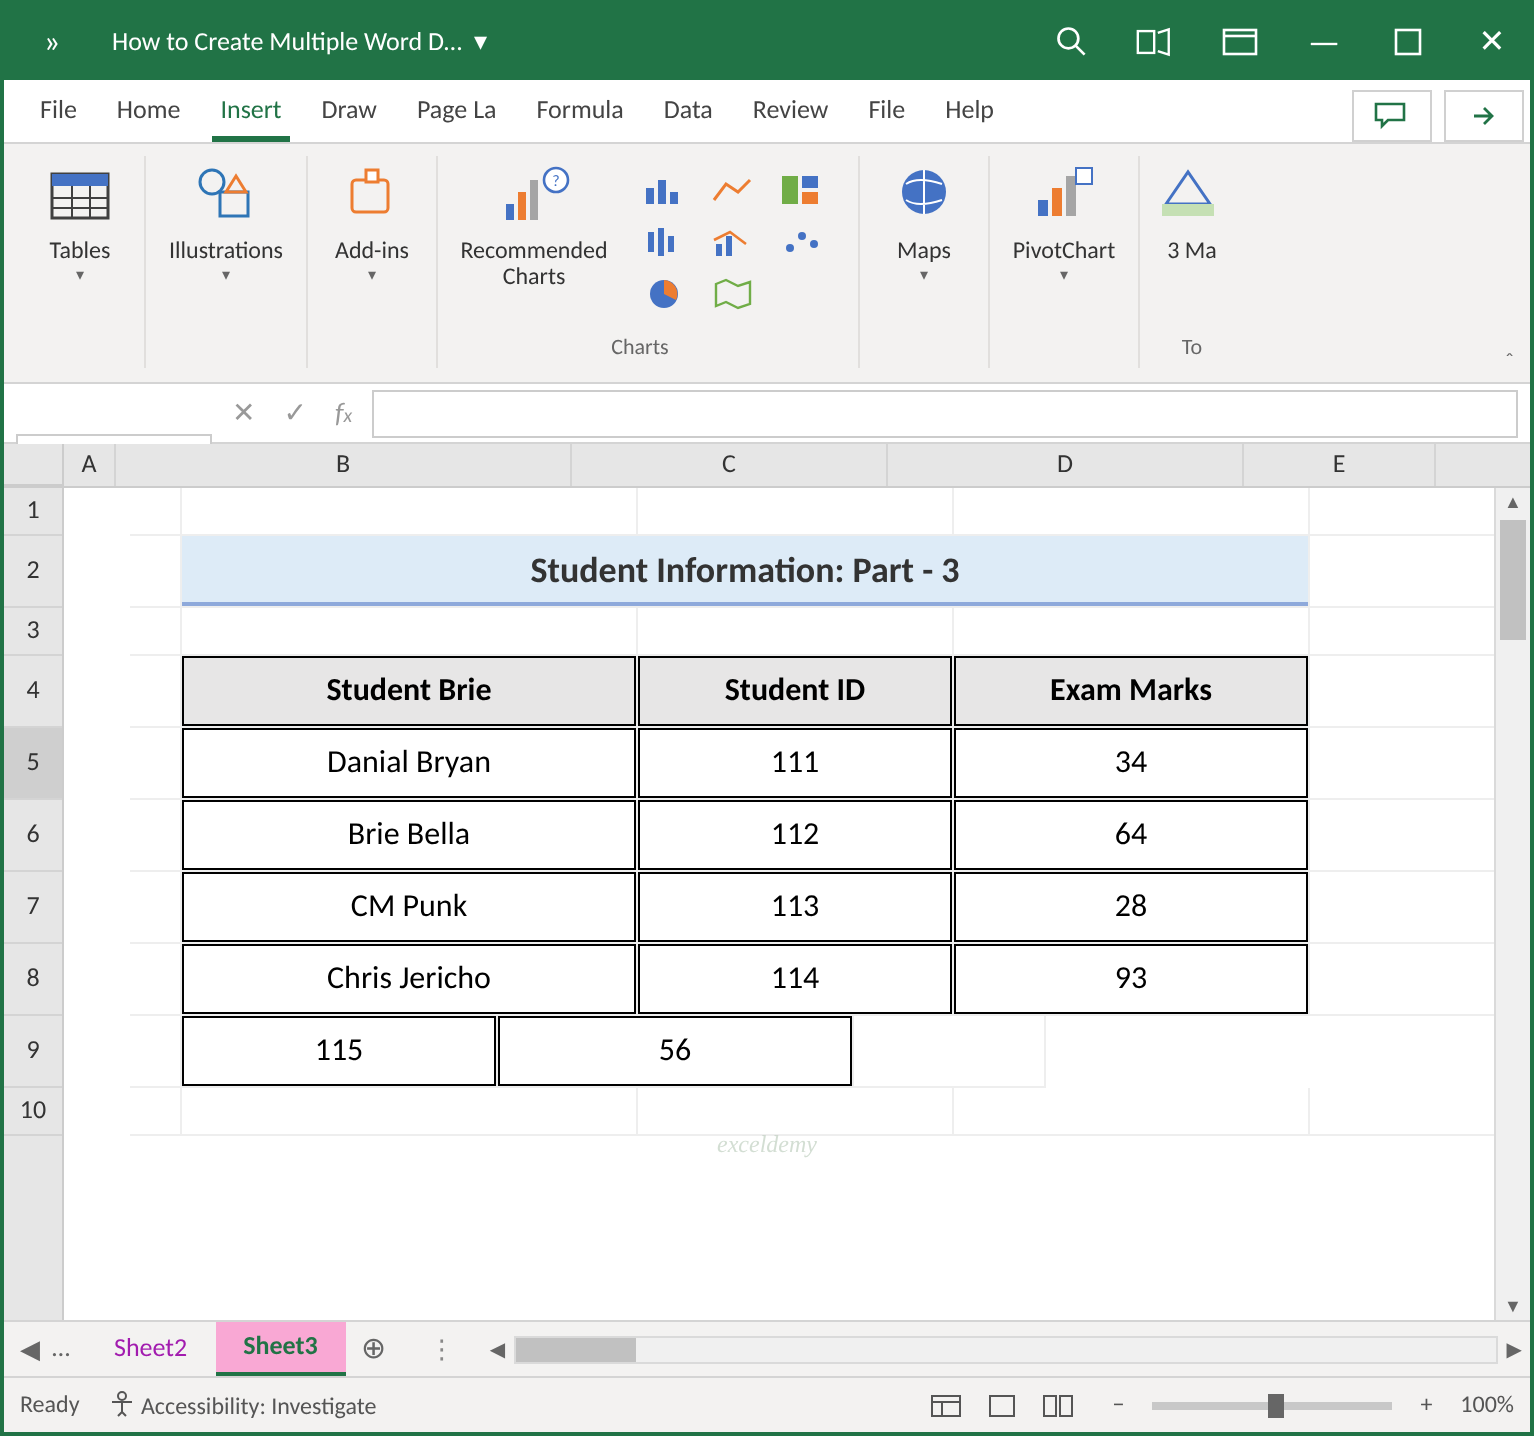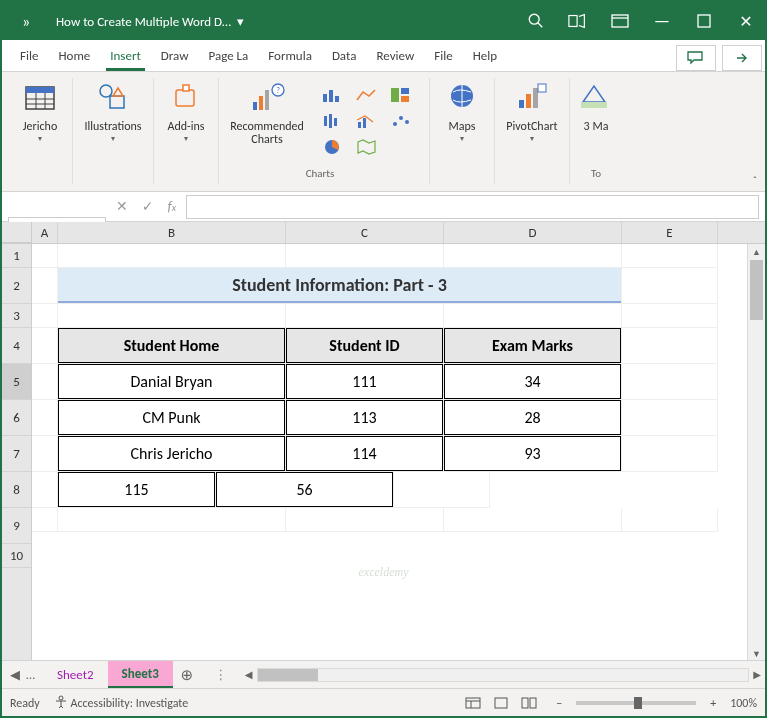--- a/index.html
+++ b/index.html
@@ -44,21 +44,21 @@
 
   
   .gridwrap { flex:1; display:flex; flex-direction:column; background:#fff; overflow:hidden; position:relative; }
   .colhdrs { display:flex; height:22px; background:#e6e6e6; border-bottom:1px solid #ccc; font-size:13px; color:#333; }
   .rowarea { flex:1; display:flex; overflow:hidden; }
   .rowhdrs { width:30px; background:#e6e6e6; border-right:1px solid #ccc; }
   .rh { height:36px; border-bottom:1px solid #d4d4d4; display:flex; align-items:center; justify-content:center; font-size:13px; color:#333; }
   .rh.sel { background:#cfcfcf; }
   .ch { border-right:1px solid #d4d4d4; display:flex; align-items:center; justify-content:center; }
   .selectall { width:30px; background:#e6e6e6; border-right:1px solid #ccc; border-bottom:1px solid #ccc; }
-  .cells { flex:1; position:relative; }
+  .cells { flex:1; position:relative;margin-left:33px; }
   .cellrow { height:36px; display:flex; }
   .cell { border-right:1px solid #eee; border-bottom:1px solid #eee; }
 
   .title-banner { background:#ddebf7; border-bottom:2px solid #8ea9db; text-align:center; font-family:Calibri,Arial,sans-serif; font-size:18px; font-weight:bold; color:#333; display:flex; align-items:center; justify-content:center; height:100%; width:100%; }
   
   .databox { font-family:Calibri,Arial,sans-serif; text-align:center; display:flex; align-items:center; justify-content:center; font-size:16px; height:100%; width:100%; }
   .hd { background:#e7e6e6; font-weight:bold; border:1px solid #000; }
   .bd { border:1px solid #000; }
 
   .vscroll { position:absolute; right:0; top:22px; bottom:0; width:18px; background:#f0f0f0; border-left:1px solid #dadada; }
@@ -154,21 +154,21 @@
       <div class="rgroup-items">
         <div class="rbtn-big">
           <div class="icn"><svg width="34" height="34" viewBox="0 0 34 34">
                 <rect x="3" y="5" width="28" height="22" fill="none" stroke="#404040" stroke-width="1.5"></rect>
                 <rect x="3" y="5" width="28" height="6" fill="#4472c4"></rect>
                 <line x1="3" y1="17" x2="31" y2="17" stroke="#404040"></line>
                 <line x1="3" y1="22" x2="31" y2="22" stroke="#404040"></line>
                 <line x1="13" y1="11" x2="13" y2="27" stroke="#404040"></line>
                 <line x1="22" y1="11" x2="22" y2="27" stroke="#404040"></line>
               </svg></div>
-          <div class="lbl">Jericho</div>
+          <div class="lbl">Tables</div>
           <div class="drp">▾</div>
         </div>
       </div>
       <div class="rgroup-label"></div>
     </div>
     <div class="rgroup">
       <div class="rgroup-items">
         <div class="rbtn-big" style="width:68px;">
           <div class="icn"><svg width="34" height="30" viewBox="0 0 34 30">
                 <circle cx="10" cy="9" r="6" fill="none" stroke="#2e75b6" stroke-width="1.5"></circle>
@@ -368,21 +368,21 @@
           <div class="cell" style="width:26px"></div>
             <div class="cell" style="width:228px"></div>
             <div class="cell" style="width:158px"></div>
             <div class="cell" style="width:178px"></div>
             <div class="cell" style="width:96px"></div>
         </div>
 
         <div class="cellrow">
           <div class="cell" style="width:26px"></div>
           <div class="cell" style="width:228px;padding:0;">
-              <div class="databox hd">Student Home</div>
+              <div class="databox hd">Student Brie</div>
             </div>
           <div class="cell" style="width:158px;padding:0;">
               <div class="databox hd">Student ID</div>
             </div>
           <div class="cell" style="width:178px;padding:0;">
               <div class="databox hd">Exam Marks</div>
             </div>
           <div class="cell" style="width:96px"></div>
         </div>
 
@@ -395,20 +395,33 @@
               <div class="databox bd">111</div>
             </div>
           <div class="cell" style="width:178px;padding:0;">
               <div class="databox bd">34</div>
             </div>
           <div class="cell" style="width:96px;position:relative;">
               <div style="position:absolute;left:-178px;top:0;width:178px;height:36px;pointer-events:none;"></div>
             </div>
         </div>
 
+        <div class="cellrow">
+          <div class="cell" style="width:26px"></div>
+          <div class="cell" style="width:228px;padding:0;">
+              <div class="databox bd">Brie Bella</div>
+            </div>
+          <div class="cell" style="width:158px;padding:0;">
+              <div class="databox bd">112</div>
+            </div>
+          <div class="cell" style="width:178px;padding:0;">
+              <div class="databox bd">64</div>
+            </div>
+          <div class="cell" style="width:96px"></div>
+        </div>
 
         <div class="cellrow">
           <div class="cell" style="width:26px"></div>
           <div class="cell" style="width:228px;padding:0;">
               <div class="databox bd">CM Punk</div>
             </div>
           <div class="cell" style="width:158px;padding:0;">
               <div class="databox bd">113</div>
             </div>
           <div class="cell" style="width:178px;padding:0;">

